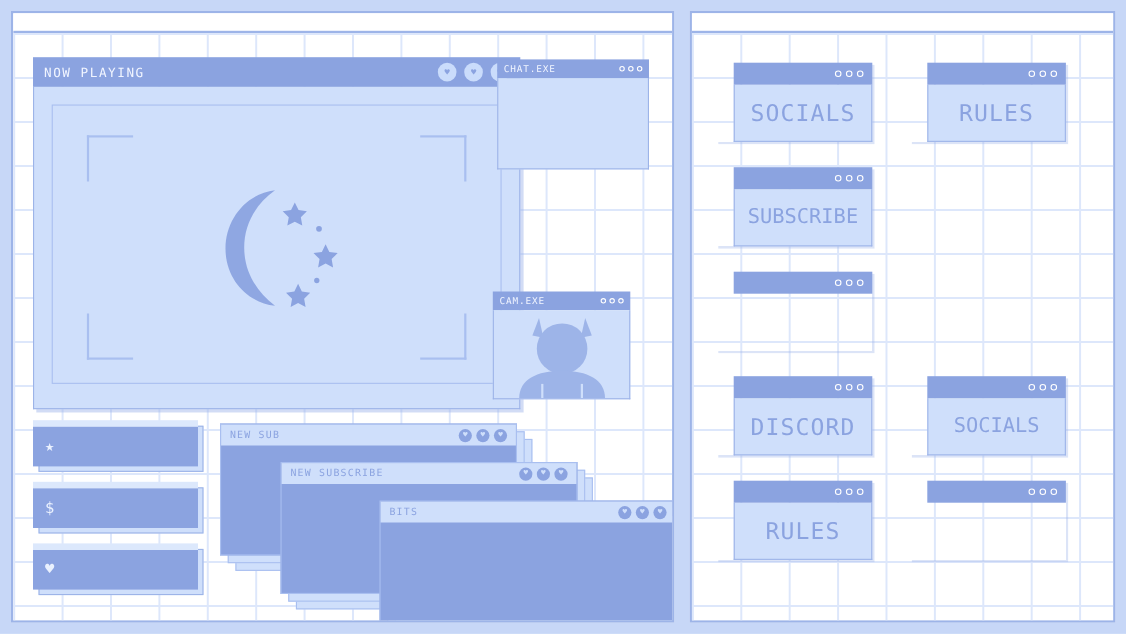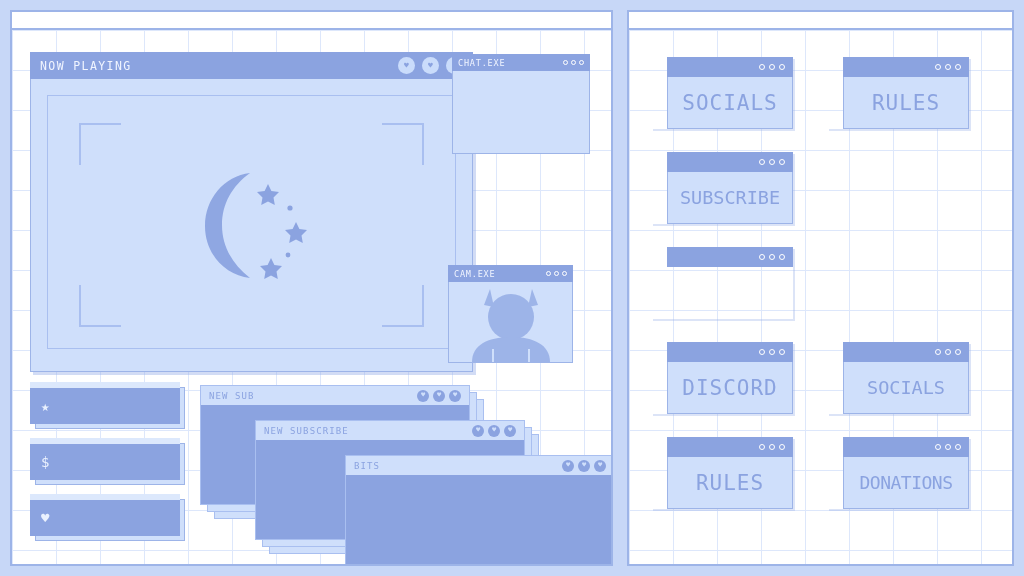--- a/index.html
+++ b/index.html
@@ -508,21 +508,18 @@
       </div>
 
       <div class="menu-btn" style="left:198px; top:407px;">
         <div class="win-bar">
           <span class="win-dots">
             <span class="dot-plain"></span>
             <span class="dot-plain"></span>
             <span class="dot-plain"></span>
           </span>
         </div>
-        <div class="win-body">
-          <span class="menu-label xlong">DONATIONS</span>
-        </div>
       </div>
 
     </div>
   </div>
 
 </div>
 
 </body></html>

